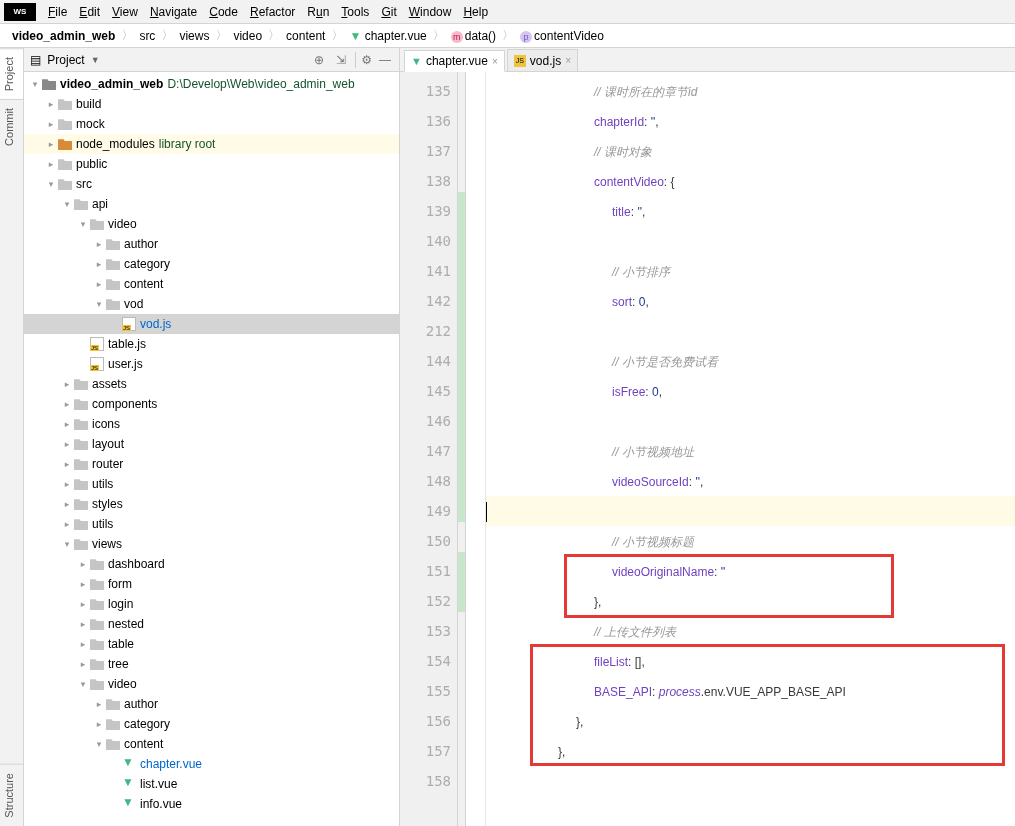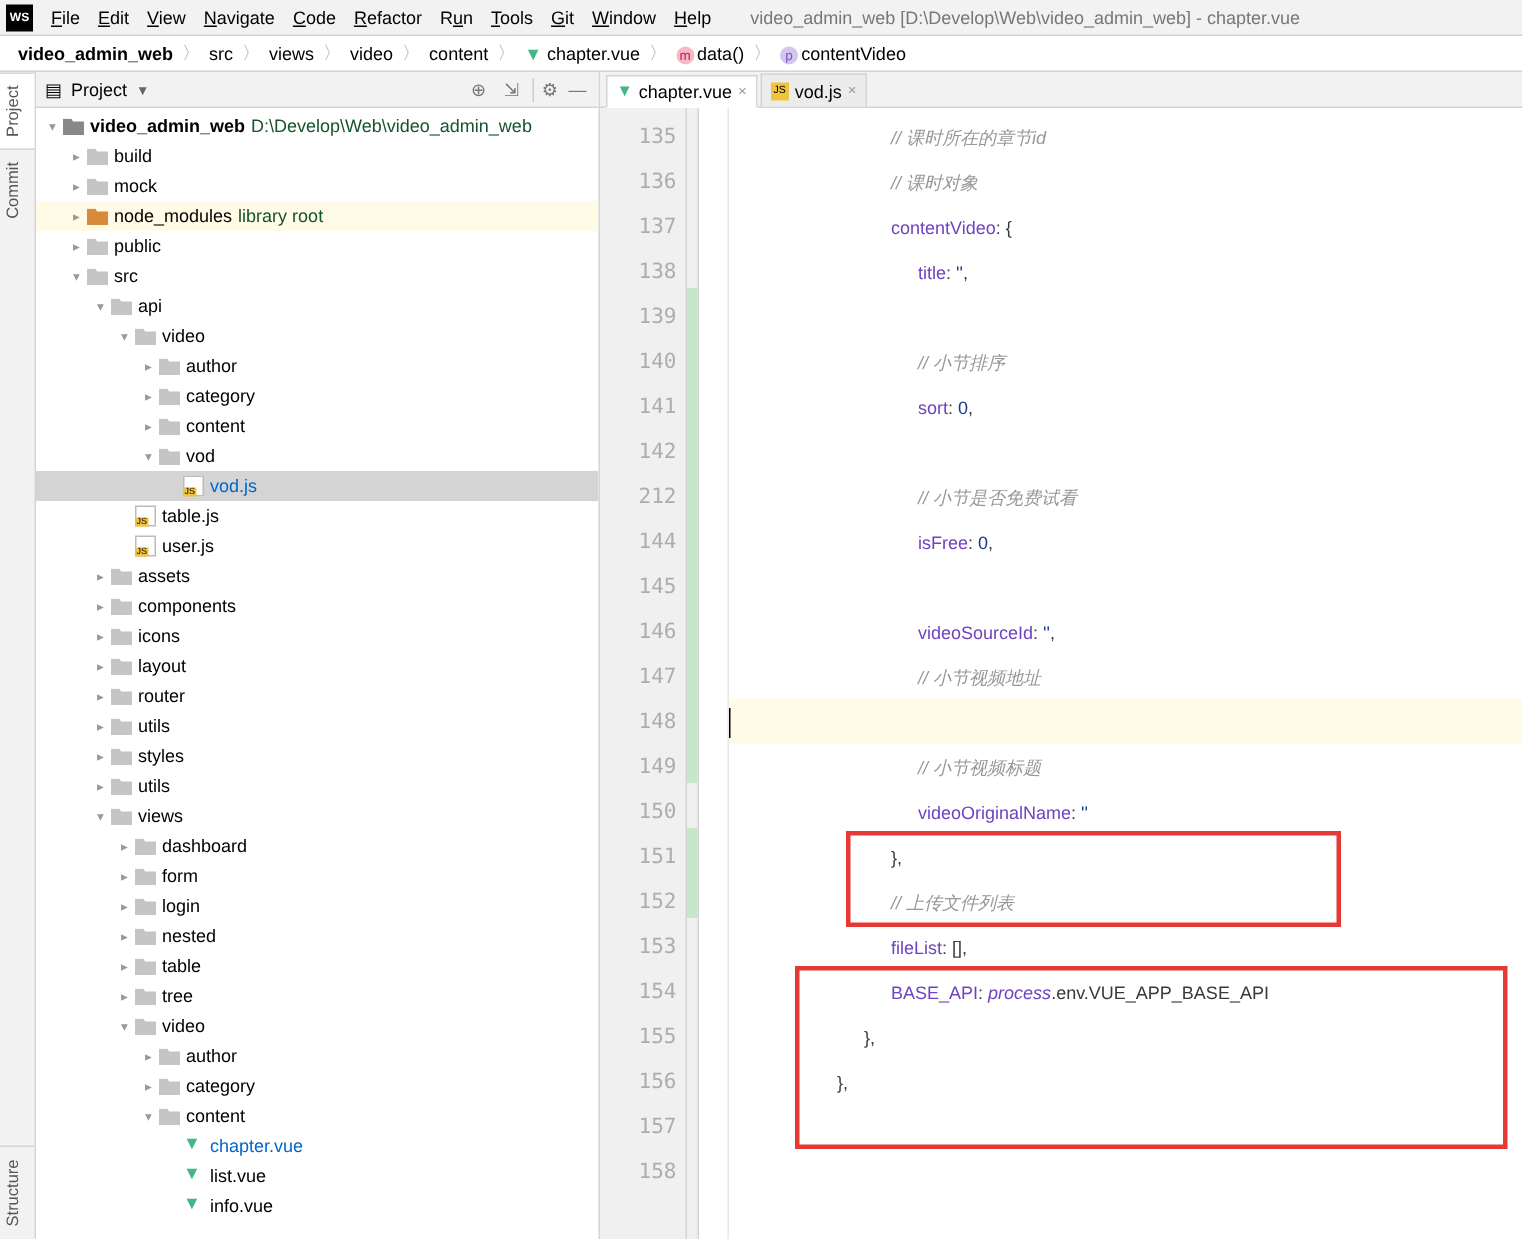--- a/index.html
+++ b/index.html
@@ -1,18 +1,18 @@
 <!DOCTYPE html>
 <html><head>
 <meta charset="utf-8">
 <style>
 * { margin:0; padding:0; box-sizing:border-box; font-family:"Segoe UI",Arial,sans-serif; font-size:12px; }
 body { width:1015px; height:826px; background:#fff; overflow:hidden; position:relative; }
 .menubar { height:24px; background:#f2f2f2; display:flex; align-items:center; padding:0 4px; border-bottom:1px solid #d4d4d4; }
-.menubar .logo { width:18px; height:18px; background:#000; color:#fff; font-size:8px; display:flex; align-items:center; justify-content:center; margin-right:6px; font-weight:bold; }
+.menubar .logo { width:32px; height:18px; background:#000; color:#fff; font-size:8px; display:flex; align-items:center; justify-content:center; margin-right:6px; font-weight:bold; }
 .menubar .menu-item { padding:0 6px; cursor:pointer; }
 .menubar .menu-item u { text-decoration:underline; }
 .menubar .title { margin-left:20px; color:#777; }
 .breadcrumbs { height:24px; background:#fff; border-bottom:1px solid #d4d4d4; display:flex; align-items:center; padding:0 8px; gap:2px; }
 .breadcrumbs .crumb { padding:0 4px; }
 .breadcrumbs .sep { color:#aaa; }
 .breadcrumbs .bold { font-weight:bold; }
 .breadcrumbs .vue-ico { color:#41b883; }
 .breadcrumbs .m-ico { display:inline-block; width:12px; height:12px; border-radius:50%; background:#f8b8c8; color:#c2185b; font-size:9px; text-align:center; line-height:12px; margin-right:2px; }
 .breadcrumbs .p-ico { display:inline-block; width:12px; height:12px; border-radius:50%; background:#d4c4f0; color:#7b57c4; font-size:9px; text-align:center; line-height:12px; margin-right:2px; }
@@ -82,21 +82,20 @@
   <div class="menu-item"><u>E</u>dit</div>
   <div class="menu-item"><u>V</u>iew</div>
   <div class="menu-item"><u>N</u>avigate</div>
   <div class="menu-item"><u>C</u>ode</div>
   <div class="menu-item"><u>R</u>efactor</div>
   <div class="menu-item">R<u>u</u>n</div>
   <div class="menu-item"><u>T</u>ools</div>
   <div class="menu-item"><u>G</u>it</div>
   <div class="menu-item"><u>W</u>indow</div>
   <div class="menu-item"><u>H</u>elp</div>
-  <div class="title">video_admin_web [D:\Develop\Web\video_admin_web] - chapter.vue</div>
 </div>
 
 <div class="breadcrumbs">
   <span class="crumb bold">video_admin_web</span>
   <span class="sep">〉</span>
   <span class="crumb">src</span>
   <span class="sep">〉</span>
   <span class="crumb">views</span>
   <span class="sep">〉</span>
   <span class="crumb">video</span>
@@ -440,32 +439,33 @@
             <div class="seg"></div>
             <div class="seg"></div>
             <div class="seg"></div>
             <div class="seg"></div>
             <div class="seg"></div>
             <div class="seg"></div>
           </div>
       </div>
       <div class="code-body">
 <div class="code-line">            <span class="c-comment">// 课时所在的章节id</span></div>
+<div class="code-line">            <span class="c-key">chapterId</span><span class="c-punct">: </span><span class="c-str">''</span><span class="c-punct">,</span></div>
 <div class="code-line">            <span class="c-comment">// 课时对象</span></div>
 <div class="code-line">            <span class="c-key">contentVideo</span><span class="c-punct">: </span><span class="c-punct">{</span></div>
 <div class="code-line">              <span class="c-key">title</span><span class="c-punct">: </span><span class="c-str">''</span><span class="c-punct">,</span></div>
 <div class="code-line"></div>
 <div class="code-line">              <span class="c-comment">// 小节排序</span></div>
 <div class="code-line">              <span class="c-key">sort</span><span class="c-punct">: </span><span class="c-num">0</span><span class="c-punct">,</span></div>
 <div class="code-line"></div>
 <div class="code-line">              <span class="c-comment">// 小节是否免费试看</span></div>
 <div class="code-line">              <span class="c-key">isFree</span><span class="c-punct">: </span><span class="c-num">0</span><span class="c-punct">,</span></div>
 <div class="code-line"></div>
+<div class="code-line">              <span class="c-comment">// 小节视频地址</span></div>
 <div class="code-line">              <span class="c-key">videoSourceId</span><span class="c-punct">: </span><span class="c-str">''</span><span class="c-punct">,</span></div>
-<div class="code-line">              <span class="c-comment">// 小节视频地址</span></div>
 <div class="code-line current"><span class="caret"></span></div>
 <div class="code-line">              <span class="c-comment">// 小节视频标题</span></div>
 <div class="code-line">              <span class="c-key">videoOriginalName</span><span class="c-punct">: </span><span class="c-str">''</span></div>
 <div class="code-line">            <span class="c-punct">},</span></div>
 <div class="code-line">            <span class="c-comment">// 上传文件列表</span></div>
 <div class="code-line">            <span class="c-key">fileList</span><span class="c-punct">: </span><span class="c-punct">[]</span><span class="c-punct">,</span></div>
 <div class="code-line">            <span class="c-key">BASE_API</span><span class="c-punct">: </span><span class="c-key c-italic">process</span><span class="c-punct">.env.VUE_APP_BASE_API</span></div>
 <div class="code-line">          <span class="c-punct">},</span></div>
 <div class="code-line">        <span class="c-punct">},</span></div>
 

